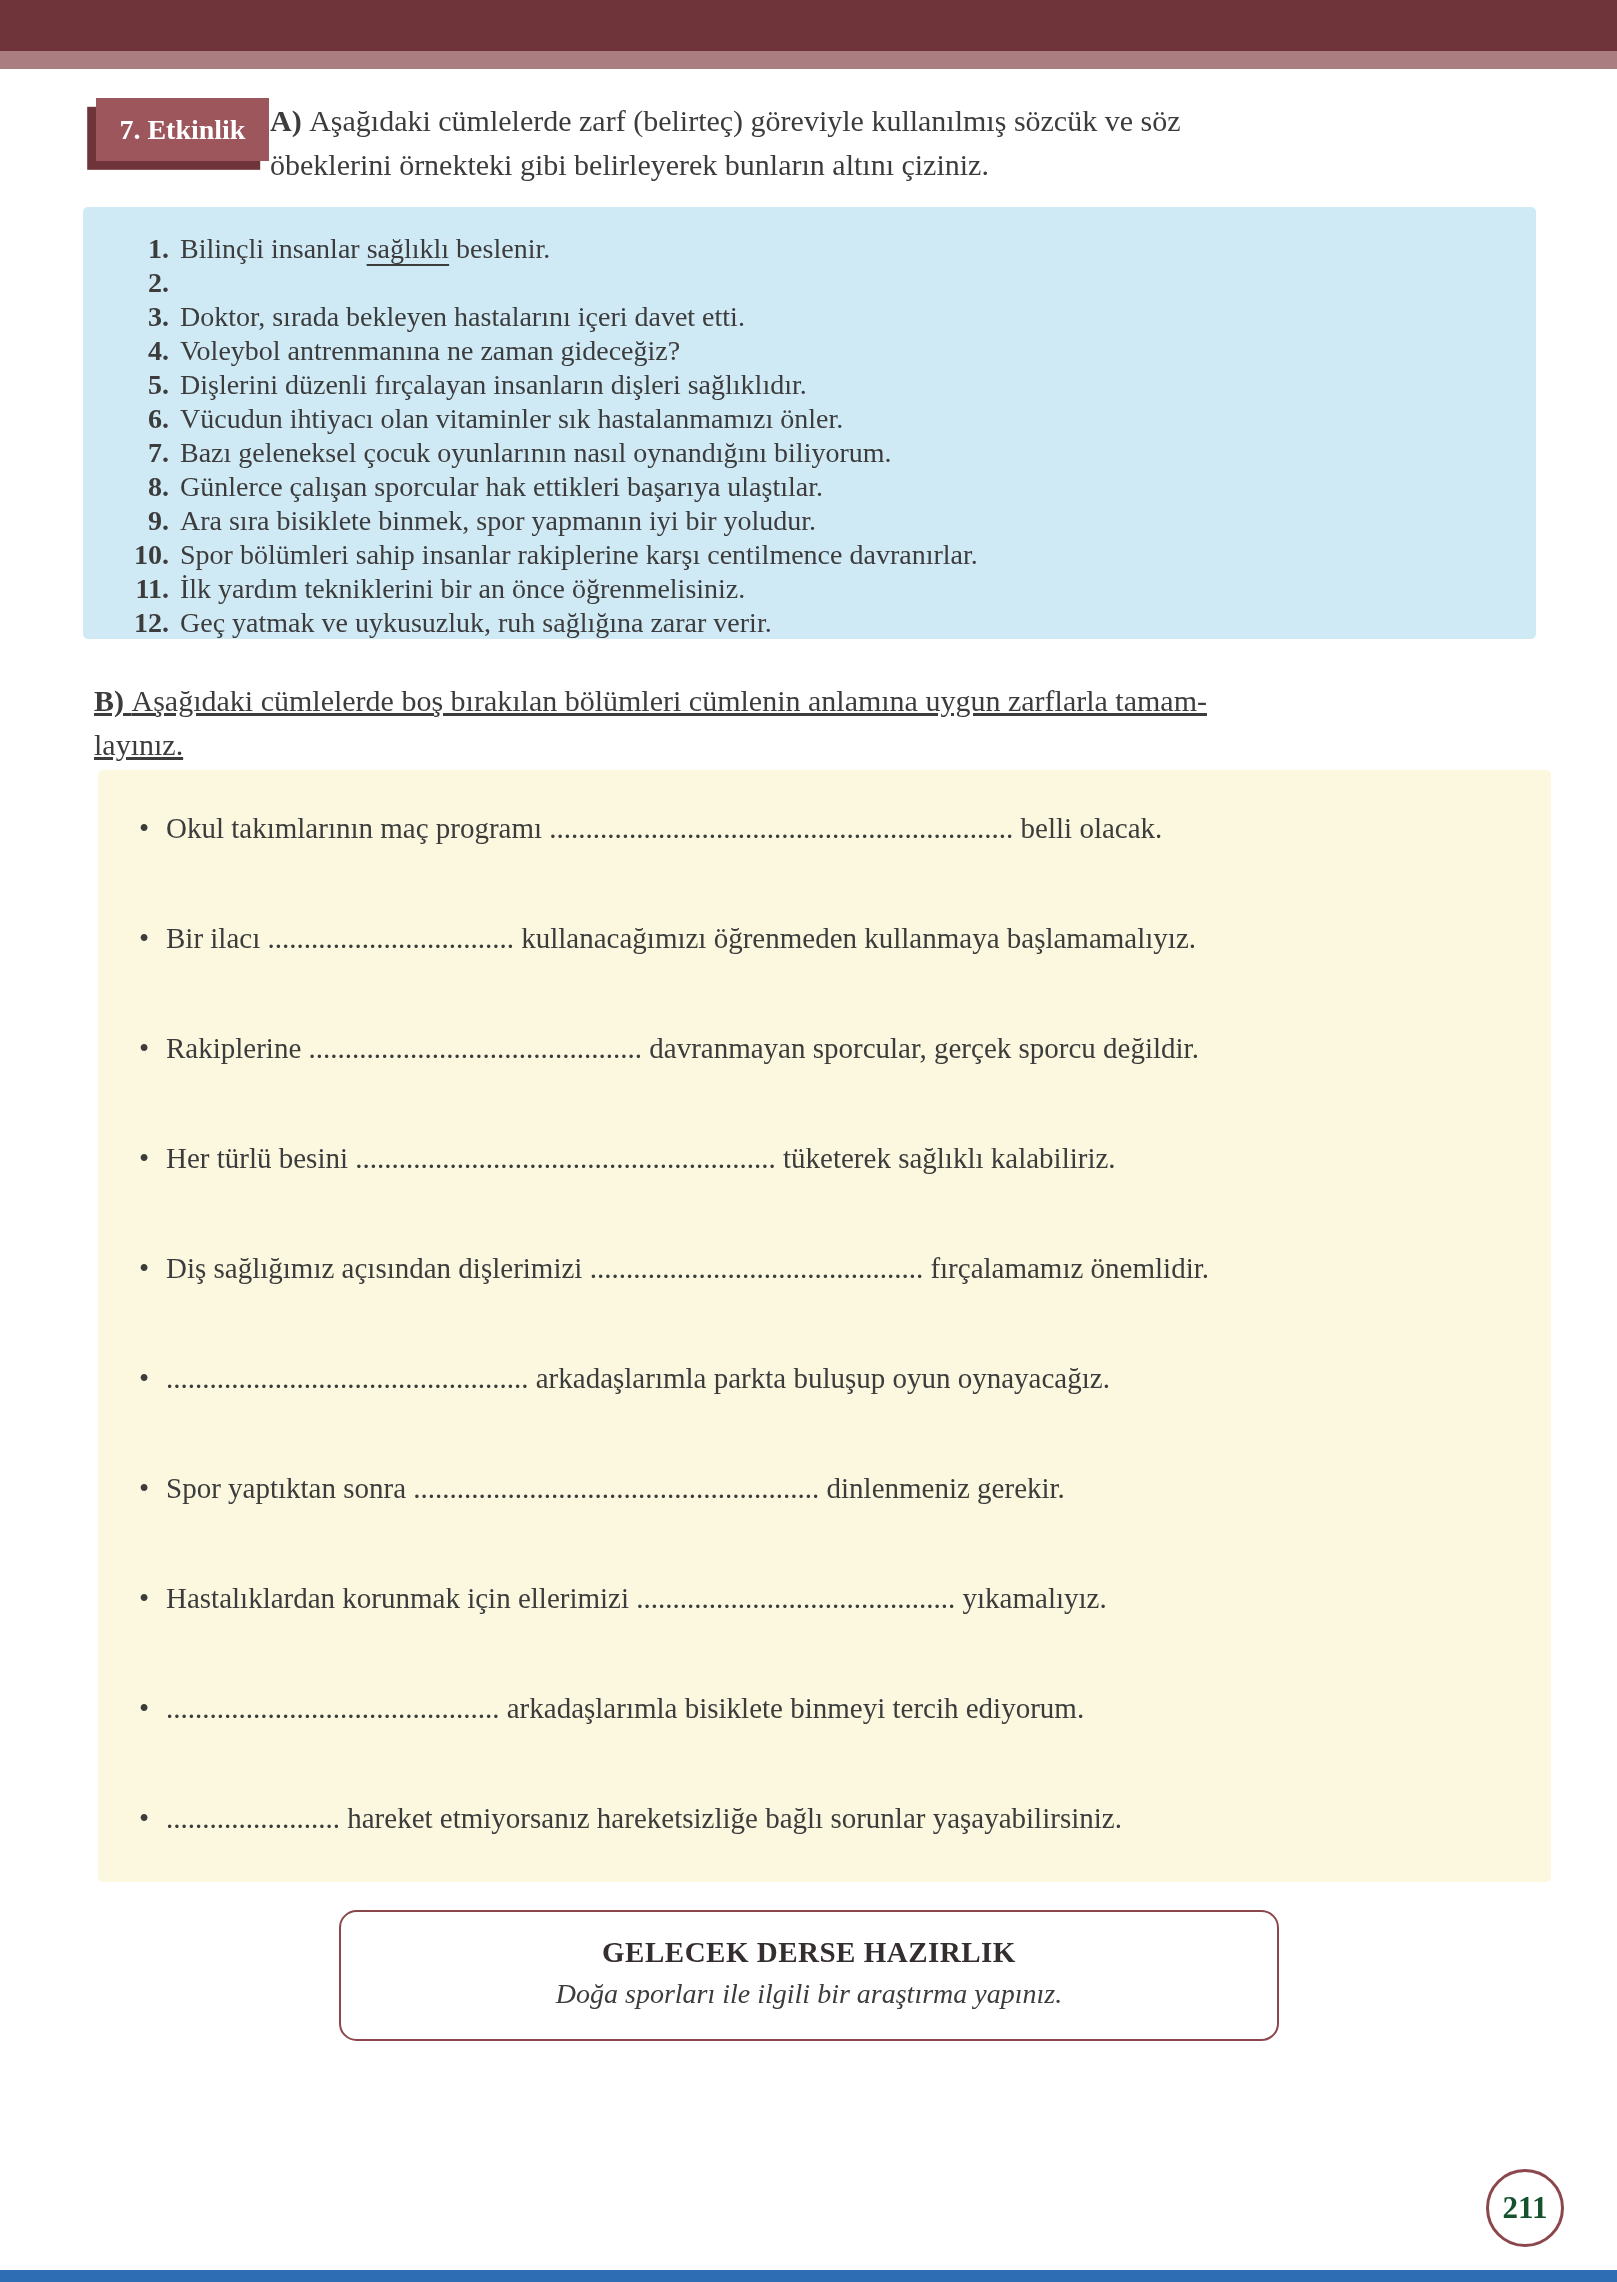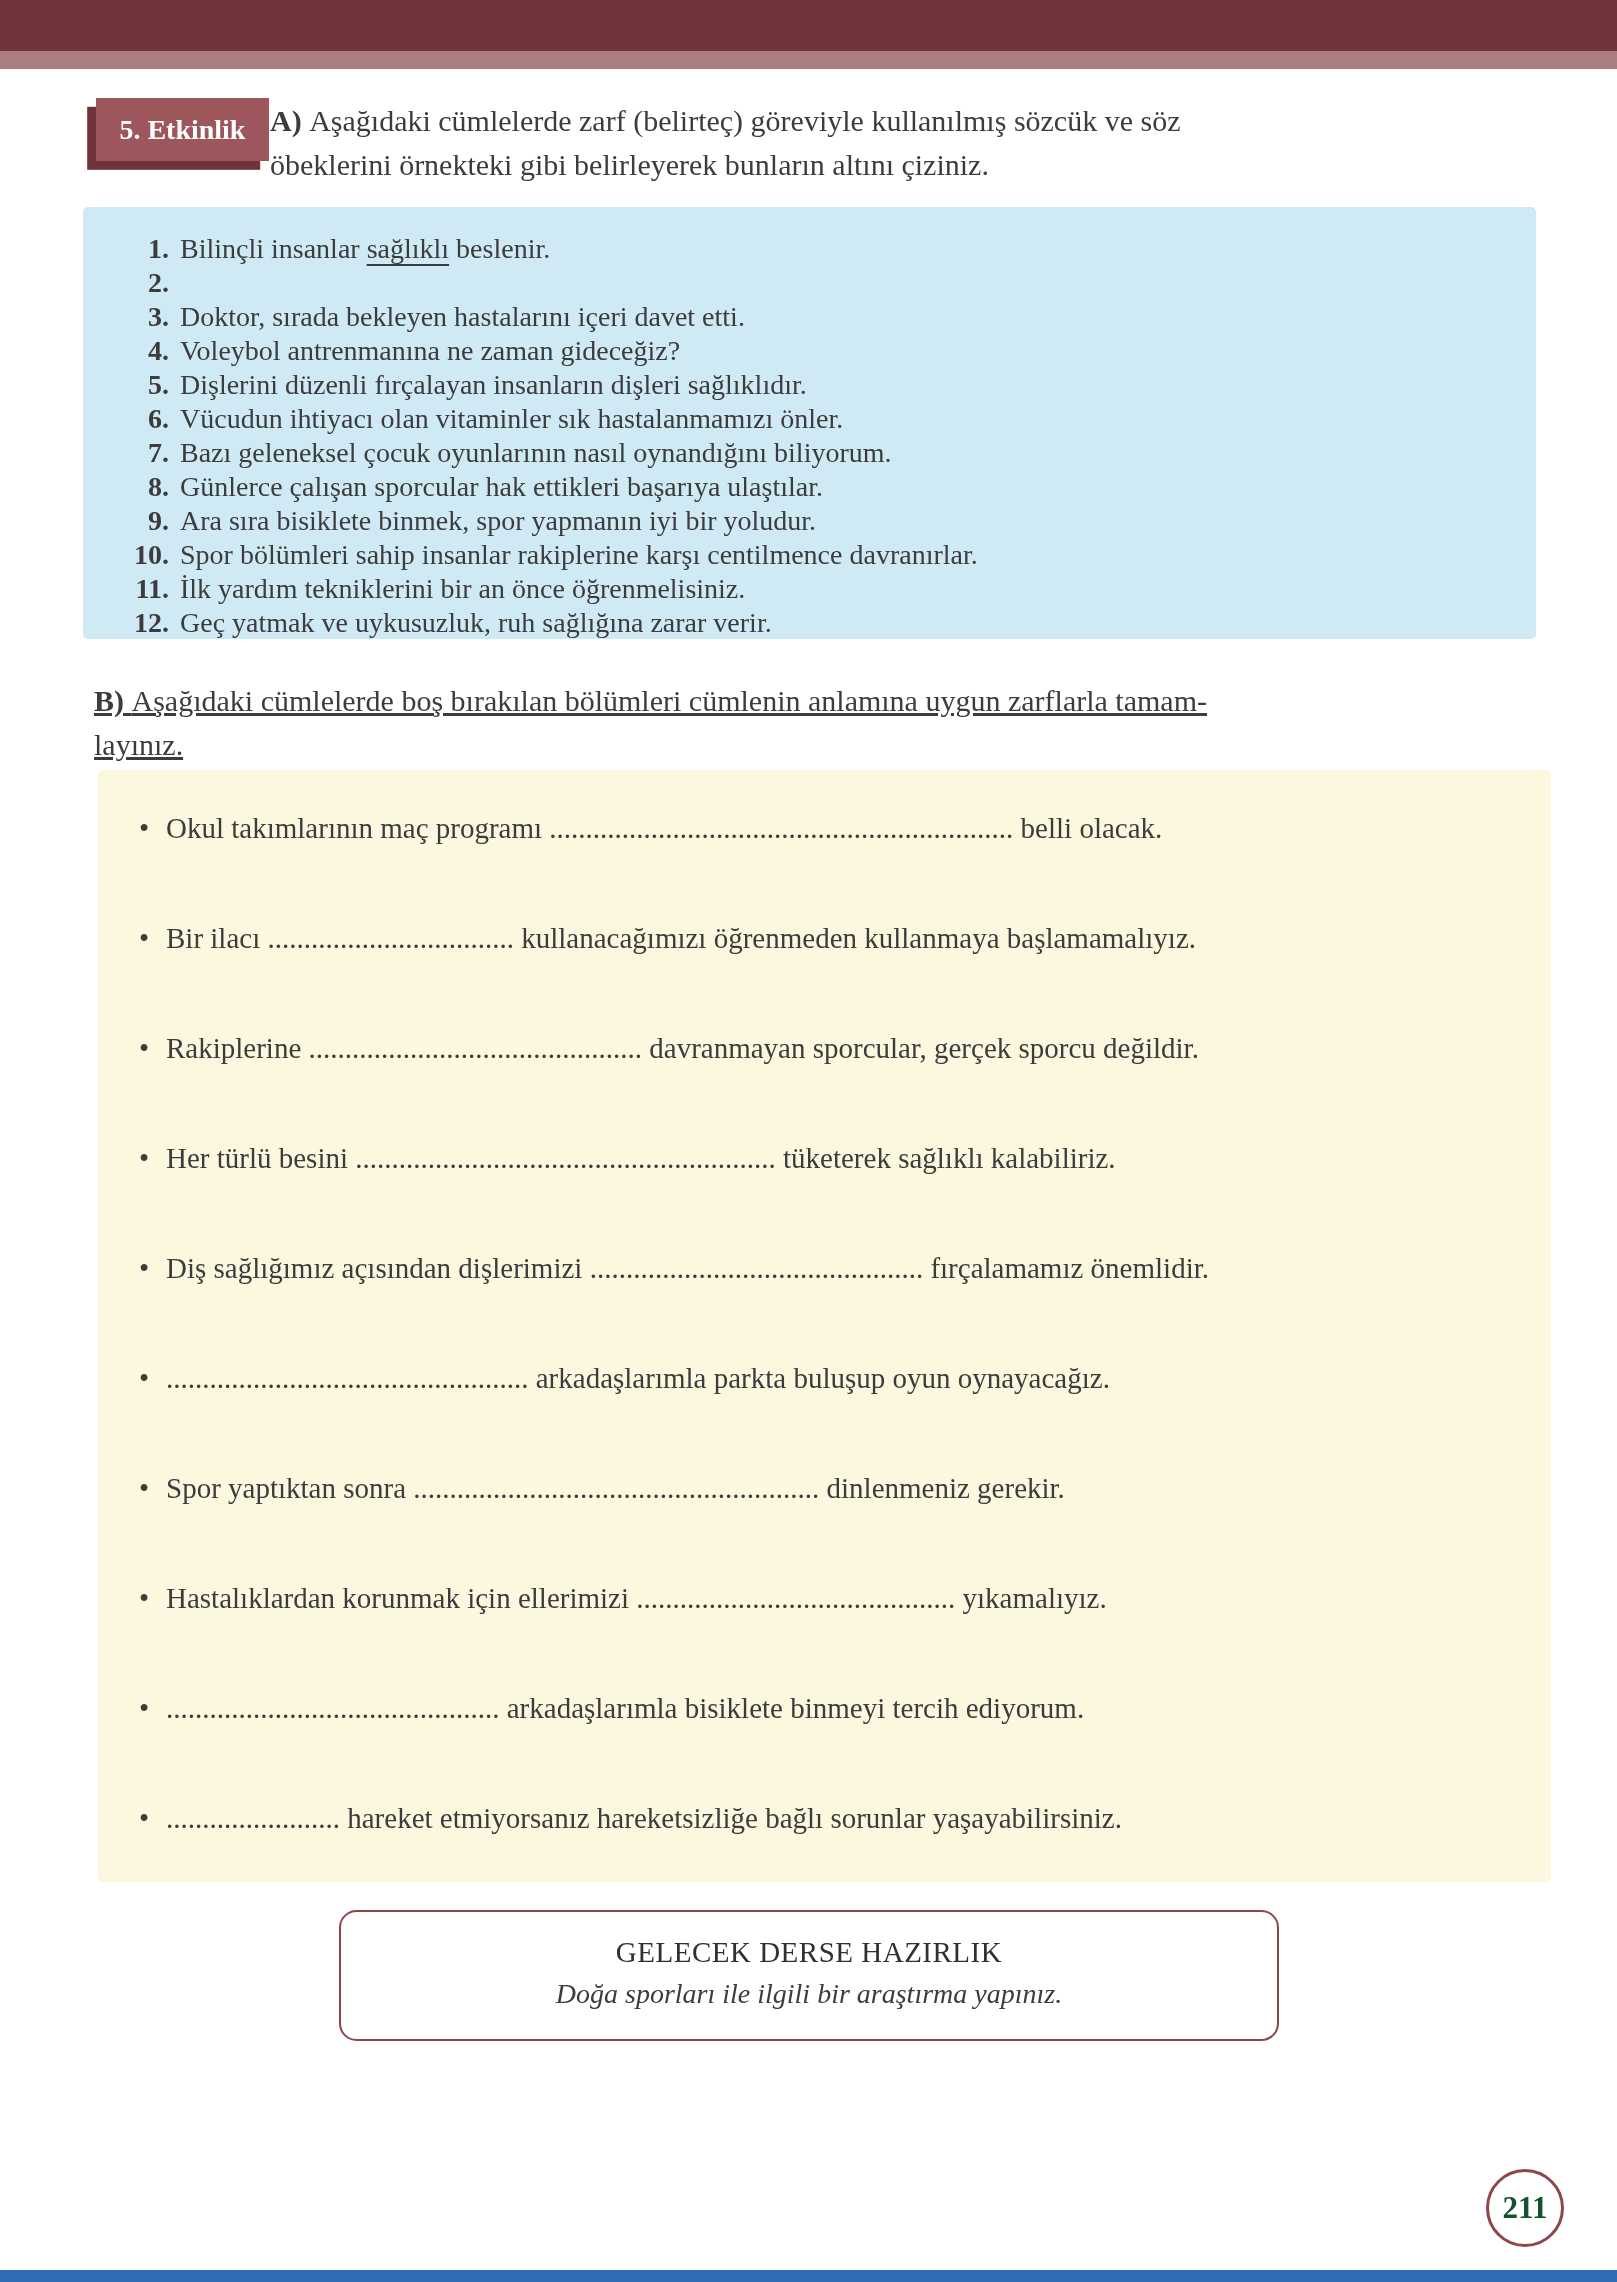--- a/index.html
+++ b/index.html
@@ -69,21 +69,21 @@
 
   
   .prep-box {
     position:absolute; left:339px; top:1910px;
     width:940px; height:131px;
     border:2.9px solid #8c474c; border-radius:17.6px;
     background:#ffffff;
     text-align:center;
     padding-top:24.4px;
   }
-  .prep-title { font-weight:normal; font-size:29px; color:#352e2e; letter-spacing:0.5px; }
+  .prep-title { font-weight:bold; font-size:29px; color:#352e2e; letter-spacing:0.5px; }
   .prep-sub   { font-style:italic; font-size:28px; margin-top:8.8px;font-family:Liberation Serif, serif; }
 
   
   .page-circle {
     position:absolute; left:1486px; top:2169px;
     width:78px; height:78px;
     border:3.9px solid #8c474c; border-radius:50%;
     background:#ffffff;
     display:flex; align-items:center; justify-content:center;
     font-weight:bold; font-size:31px; color:#14532d;
@@ -94,21 +94,21 @@
 </style>
 </head>
 <body>
 
 <div class="page">
 
   <div class="bar-dark"></div>
   <div class="bar-light"></div>
 
   <div class="badge">
-    <span>5. Etkinlik</span>
+    <span>7. Etkinlik</span>
   </div>
 
   <p class="instruction part-a">
     <span class="line"><b>A)</b>&nbsp;<span>Aşağıdaki cümlelerde zarf (belirteç) göreviyle kullanılmış sözcük ve söz</span></span>
     <span class="line">öbeklerini örnekteki gibi belirleyerek bunların altını çiziniz.</span>
   </p>
 
   <div class="blue-box">
 
       <div class="sentence">

